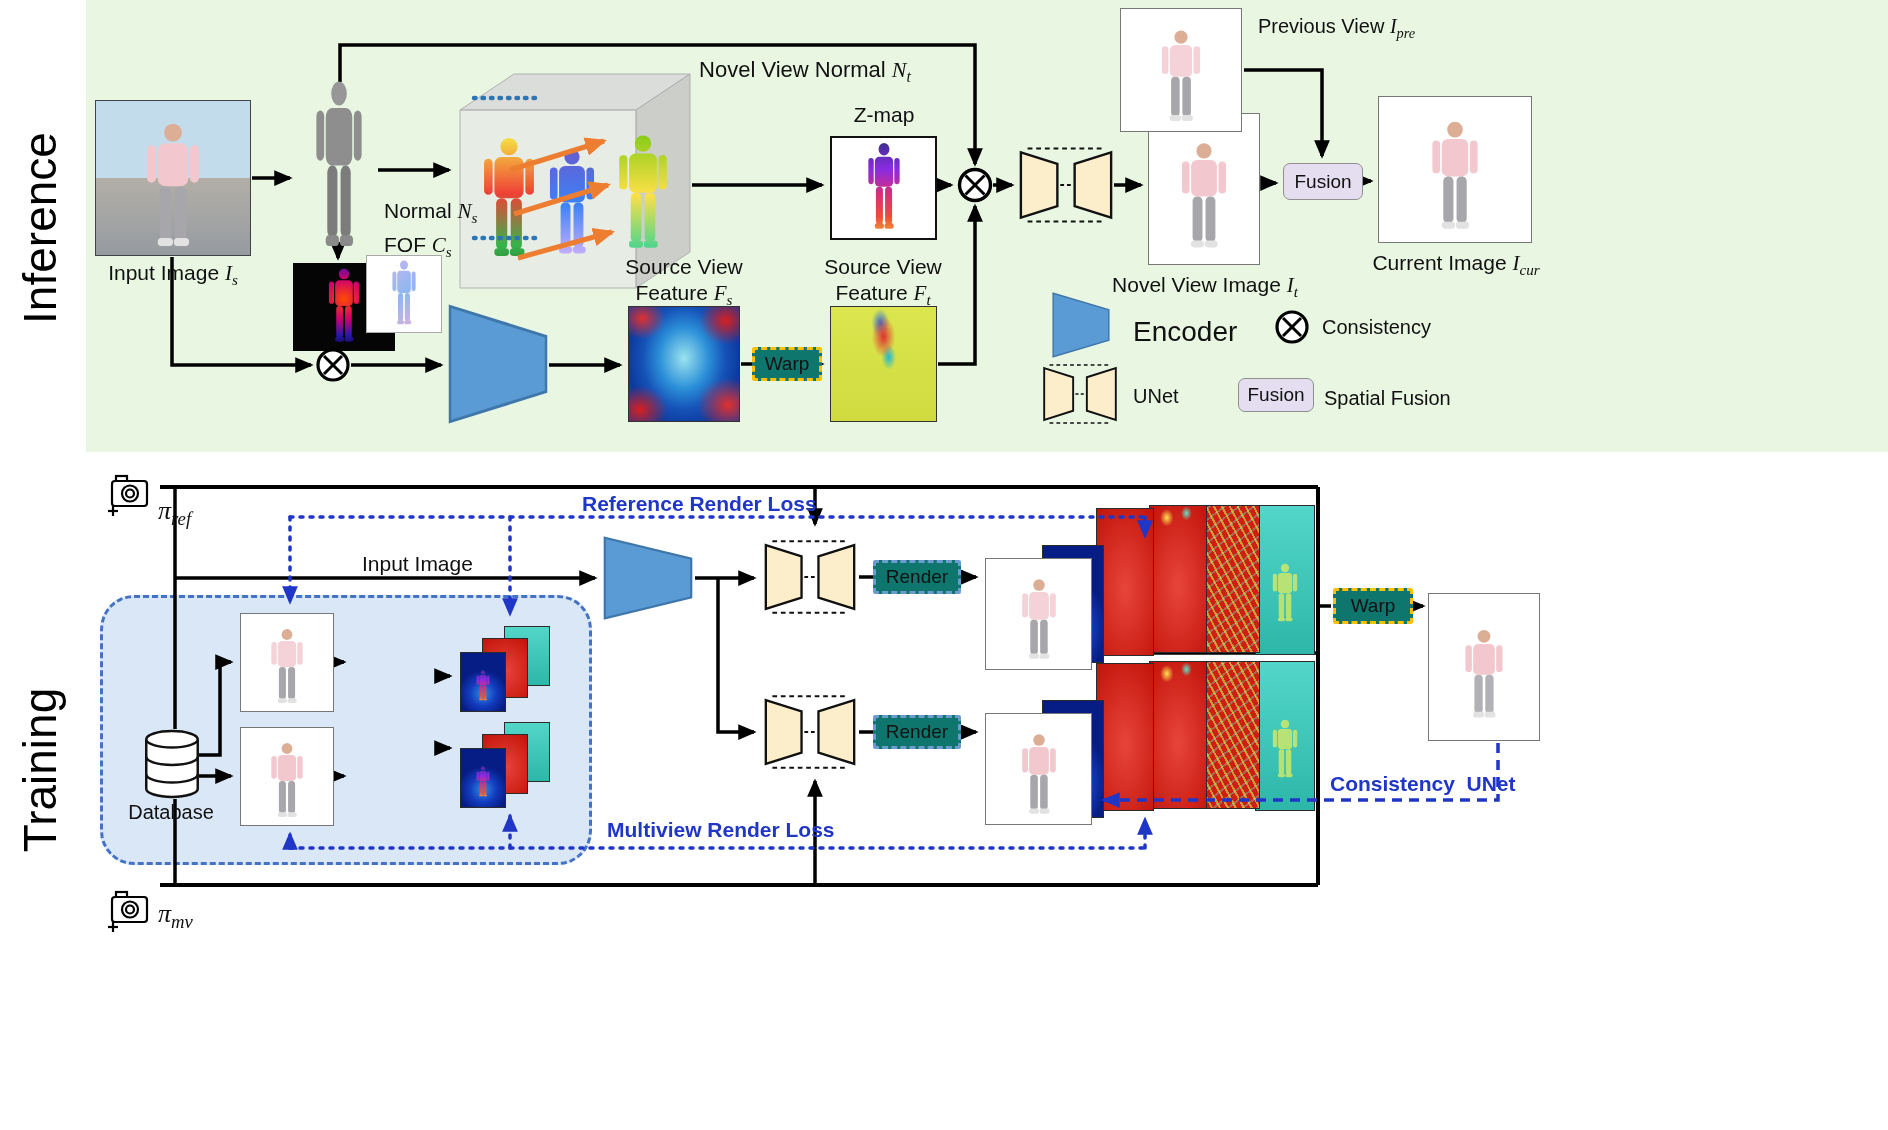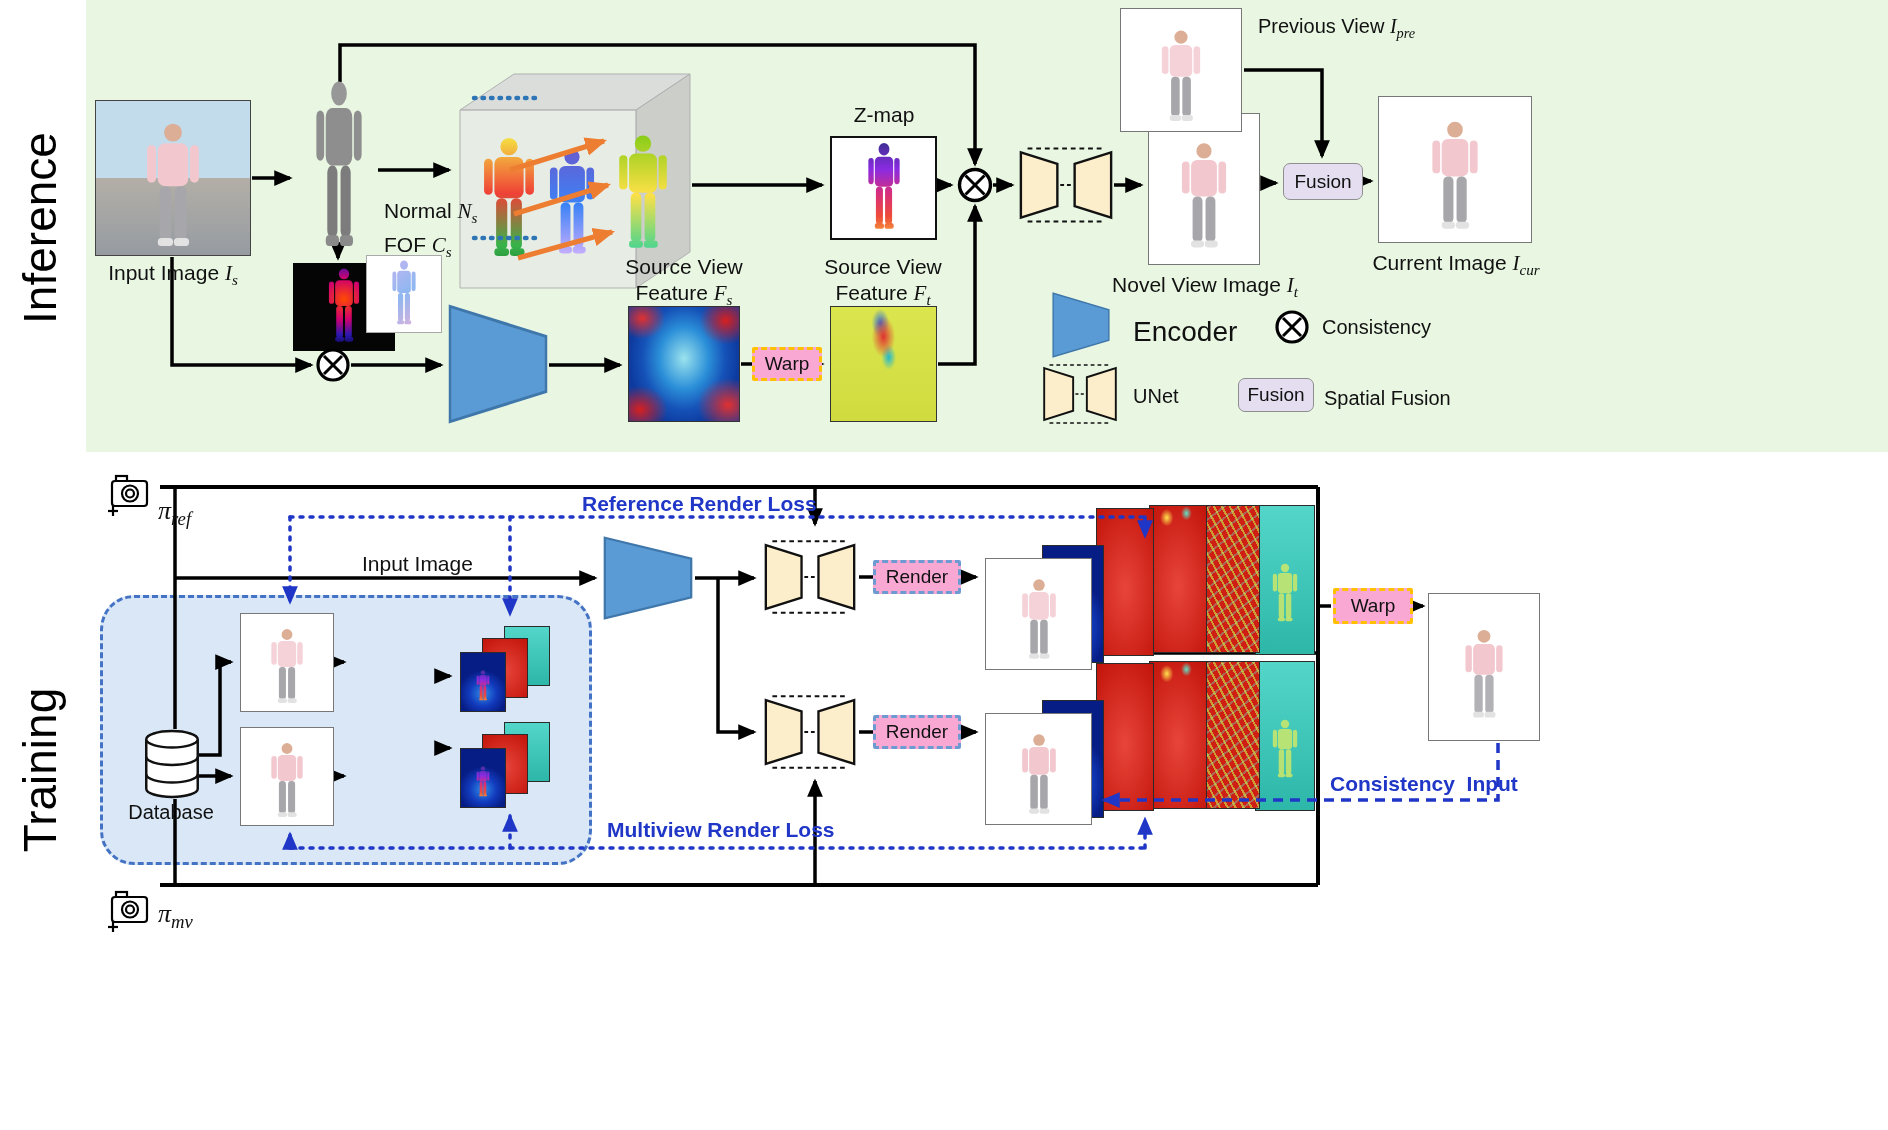--- a/index.html
+++ b/index.html
@@ -10,21 +10,21 @@
   #lines-loss{z-index:10}
   .bg-inference{position:absolute;left:86px;top:0;width:1802px;height:452px;background:var(--inference-bg,#e8f6e2);z-index:0}
   .dashed-box{position:absolute;left:100px;top:595px;width:492px;height:270px;background:var(--dashed-box-fill,#d9e7f6);border:3.5px dashed var(--dashed-box-border,#4472c4);border-radius:34px;z-index:0}
   .el{position:absolute;z-index:2}
   .photo{position:absolute;background:#fff;border:1px solid #777;display:flex;align-items:flex-end;justify-content:center;overflow:hidden;z-index:3}
   .lbl{position:absolute;z-index:4;font-size:21px;line-height:1.25;color:#111;white-space:nowrap}
   .center{text-align:center}
   .mvar{font-family:"Liberation Serif",serif;font-style:italic}
   sub.msub{font-family:"Liberation Serif",serif;font-style:italic;font-size:0.72em}
   .section-label{position:absolute;z-index:4;font-size:46px;color:#000;display:flex;align-items:center;justify-content:center;transform:rotate(-90deg);white-space:nowrap}
-  .chip{position:absolute;display:flex;align-items:center;justify-content:center;font-size:19px;background:#f9a8d4;border-radius:2px;z-index:6}
+  .chip{position:absolute;display:flex;align-items:center;justify-content:center;font-size:19px;background:#0f766e;border-radius:2px;z-index:6}
   .chip.warp{border:3px dashed var(--warp-orange,#ffc000)}
   .chip.render{border:3px dashed var(--render-border,#6d9bd1)}
   .chip.fusion{background:var(--fusion-lavender,#e4def0);border:1.5px solid #8f8f8f;border-radius:7px}
   .icon{position:absolute;z-index:5}
   .loss{position:absolute;z-index:11;font-weight:700;font-size:21px;color:var(--loss-blue,#1f36c7);white-space:pre}
   .tile{position:absolute;border:1px solid #2b2b2b;display:flex;align-items:flex-end;justify-content:center;overflow:hidden}
   .t-blue{background:radial-gradient(55% 40% at 50% 70%,#2f8fe8 0%,#123bbd 55%,#071d86 100%)}
   .t-red{background:radial-gradient(90% 80% at 50% 55%,#e8453a 0%,#c3150c 85%)}
   .t-red2{background:radial-gradient(20% 10% at 30% 8%,#ffe14d 0%,rgba(0,0,0,0) 60%),radial-gradient(16% 8% at 65% 5%,#5fe2c8 0%,rgba(0,0,0,0) 60%),radial-gradient(90% 80% at 50% 55%,#e8453a 0%,#c3150c 85%)}
   .t-cyan{background:linear-gradient(180deg,#53d6c9,#2db7a8)}
@@ -246,20 +246,23 @@
     <g stroke="#ed7d31" stroke-width="5" fill="none">
       <line x1="66" y1="196" x2="160" y2="170" marker-end="url(#ao)"></line>
       <line x1="62" y1="152" x2="156" y2="123" marker-end="url(#ao)"></line>
       <line x1="58" y1="108" x2="152" y2="79" marker-end="url(#ao)"></line>
     </g>
     <g stroke="#2e75b6" stroke-width="4.5" stroke-dasharray="1.5,7" stroke-linecap="round">
       <line x1="22" y1="36" x2="88" y2="36"></line>
       <line x1="22" y1="176" x2="88" y2="176"></line>
     </g>
   </svg>
+  <div class="lbl center" style="left:650px;top:56px;width:310px;font-size:22px">
+    <span>Novel View Normal </span><span class="mvar">N</span><sub class="msub">t</sub>
+  </div>
 
   <div class="lbl center" style="left:832px;top:102px;width:104px"><span>Z-map</span></div>
   <div class="el" style="left:830px;top:136px;width:107px;height:104px;background:#fff;border:2px solid #111;display:flex;align-items:center;justify-content:center;z-index:3">
     <svg width="54" height="94" viewBox="0 0 100 150" preserveAspectRatio="none">
         <use href="#sym-person-plain" fill="url(#g-zmap)"></use>
       </svg>
   </div>
 
   <div class="icon" style="left:957px;top:167px">
     <svg width="36" height="36" viewBox="0 0 36 36">
@@ -457,21 +460,21 @@
     </div>
 
   <div class="photo" style="left:1428px;top:593px;width:112px;height:148px">
     <svg width="64" height="128" viewBox="0 0 100 150">
         <use href="#sym-person" style="--top:#f2c7ce;--bottom:#b2b2b6"></use>
       </svg>
   </div>
 
   <div class="loss" style="left:582px;top:492px"><span>Reference Render Loss</span></div>
   <div class="loss" style="left:607px;top:818px"><span>Multiview Render Loss</span></div>
-  <div class="loss" style="left:1330px;top:772px"><span>Consistency  Input</span></div>
+  <div class="loss" style="left:1330px;top:772px"><span>Consistency  UNet</span></div>
 
   <svg id="lines-loss" class="layer">
     <g fill="none" style="stroke:var(--loss-blue,#1f36c7)" stroke-width="3.5">
       <g stroke-dasharray="3,7" stroke-linecap="round">
         <line x1="290" y1="517" x2="1145" y2="517"></line>
         <line x1="290" y1="517" x2="290" y2="602" marker-end="url(#abl)"></line>
         <line x1="510" y1="517" x2="510" y2="614" marker-end="url(#abl)"></line>
         <line x1="1145" y1="517" x2="1145" y2="536" marker-end="url(#abl)"></line>
         <line x1="290" y1="848" x2="1145" y2="848"></line>
         <line x1="290" y1="848" x2="290" y2="834" marker-end="url(#abl)"></line>

